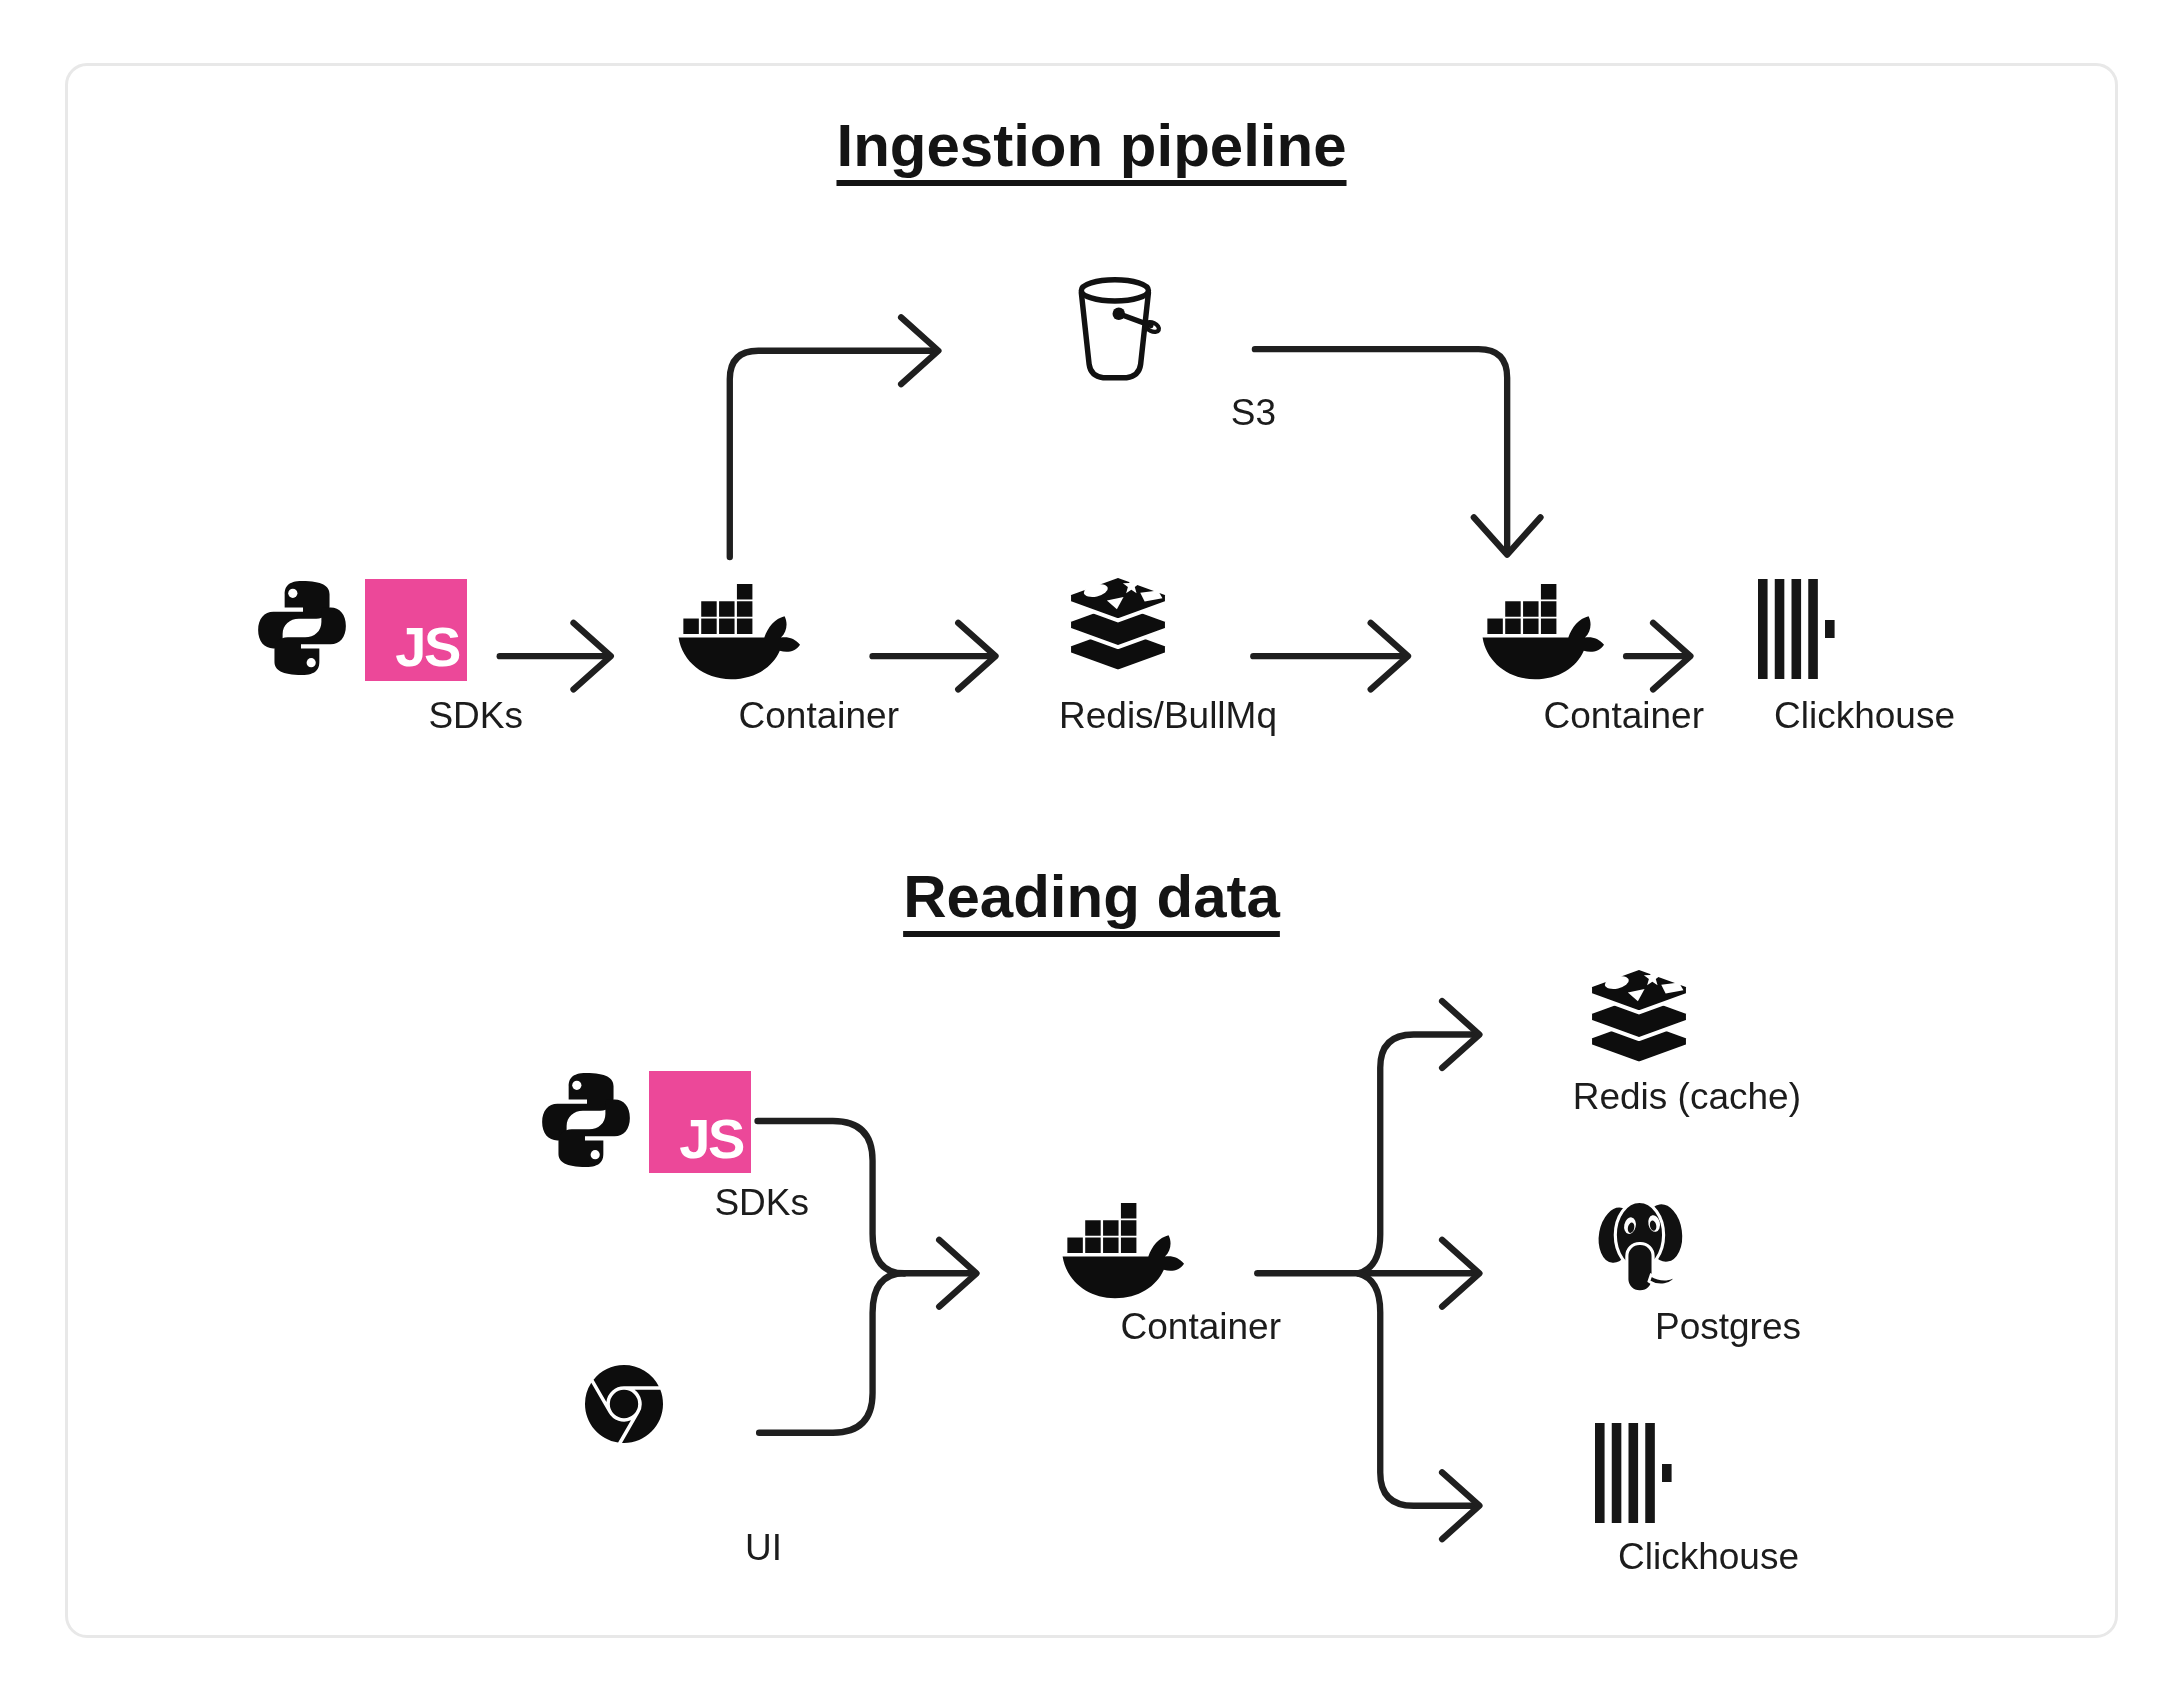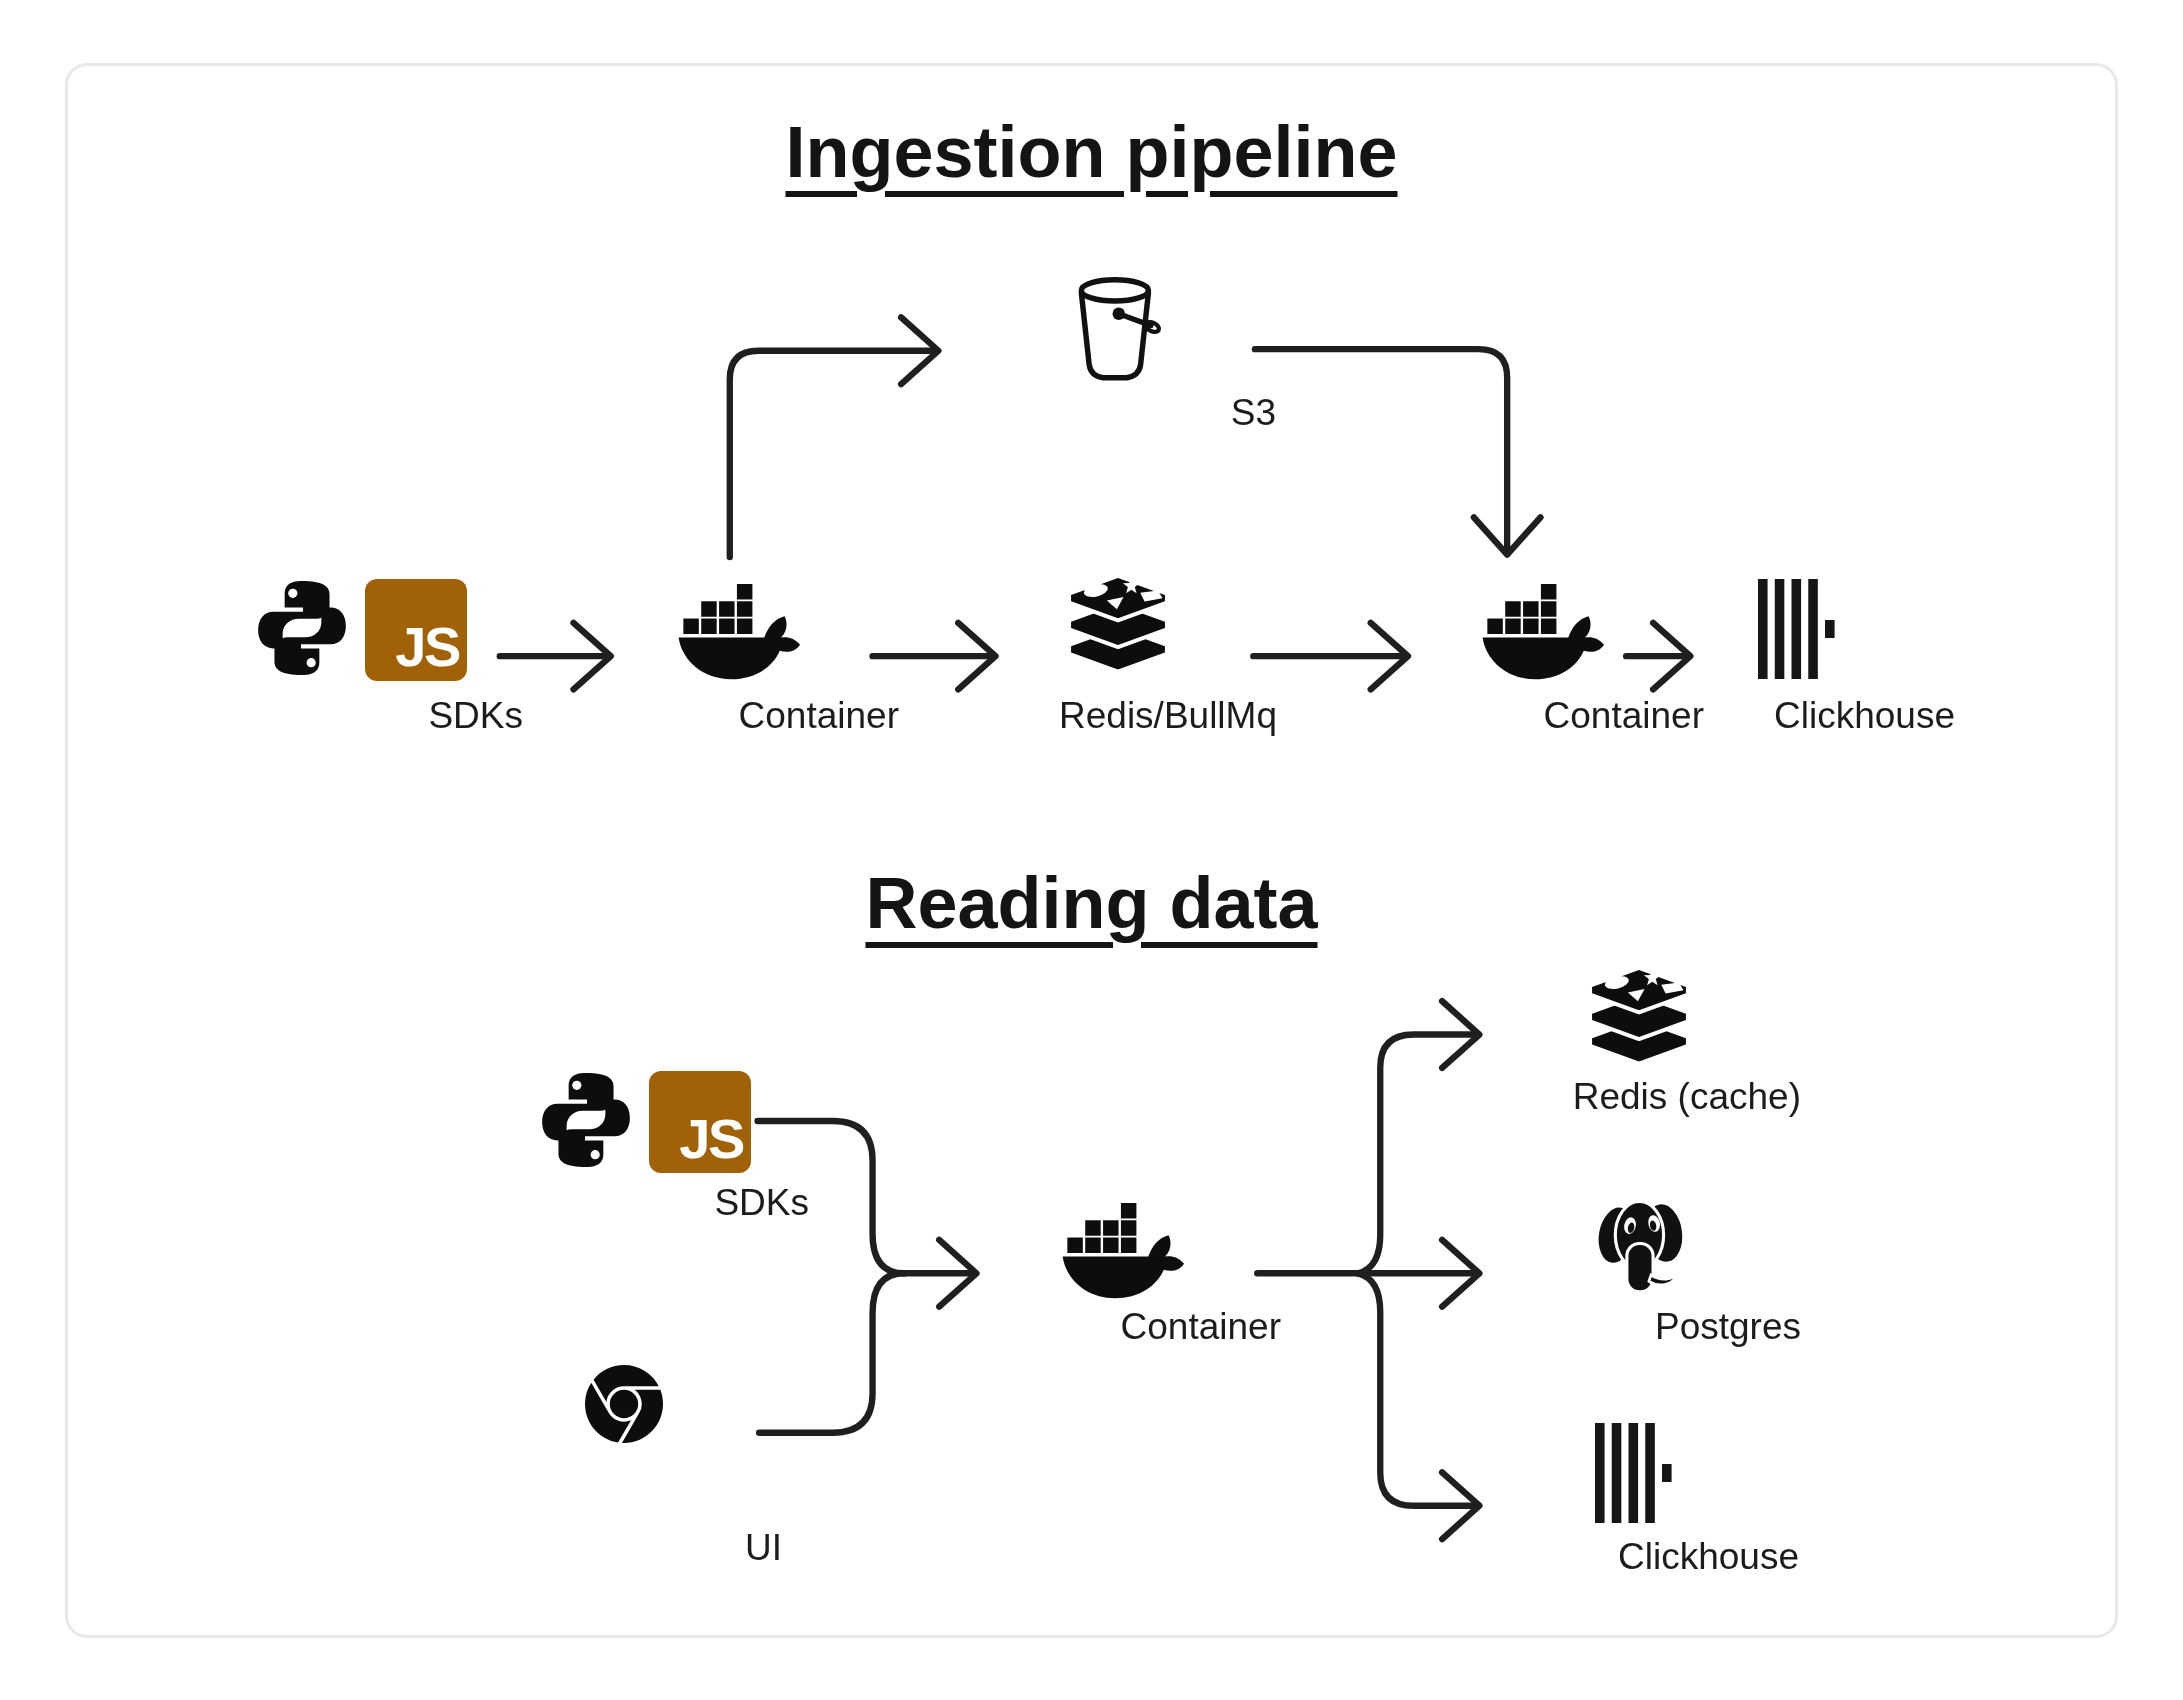--- a/index.html
+++ b/index.html
@@ -1,25 +1,25 @@
 <!DOCTYPE html>
 <html style="font-size:12.7px"><head>
 <meta charset="utf-8">
 <style>
   html,body{margin:0;padding:0;background:#ffffff;}
   body{width:2183px;height:1701px;position:relative;overflow:hidden;
        font-family:"Liberation Sans",sans-serif;color:#1c1c1c;}
   .card{position:absolute;left:65px;top:63px;width:2047px;height:1569px;
         border:3.2px solid #e8e8e8;border-radius:22px;background:#ffffff;}
   .section-title{position:absolute;left:0;right:0;text-align:center;
-        font-size:72px;font-weight:bold;color:#141414;
+        font-size:60px;font-weight:bold;color:#141414;
         text-decoration:underline;text-decoration-thickness:6.3px;text-underline-offset:14.3px;}
   .node-label{position:absolute;width:317px;text-align:right;font-size:37px;color:#1c1c1c;}
   .icon{position:absolute;}
-  .jsbadge{position:absolute;background:#a16207;border-radius:12px;}
+  .jsbadge{position:absolute;background:#ec4899;}
   .jsbadge span{position:absolute;right:8px;bottom:1.6px;color:#ffffff;
         font-size:56px;font-weight:bold;letter-spacing:-2.4px;}
   svg{display:block;}
   .wires{position:absolute;left:0;top:0;}
   .wires path,.wires polyline{fill:none;stroke:#1f1f1f;stroke-width:8;
         stroke-linecap:round;stroke-linejoin:round;}
 </style>
 </head>
 <body>
 

